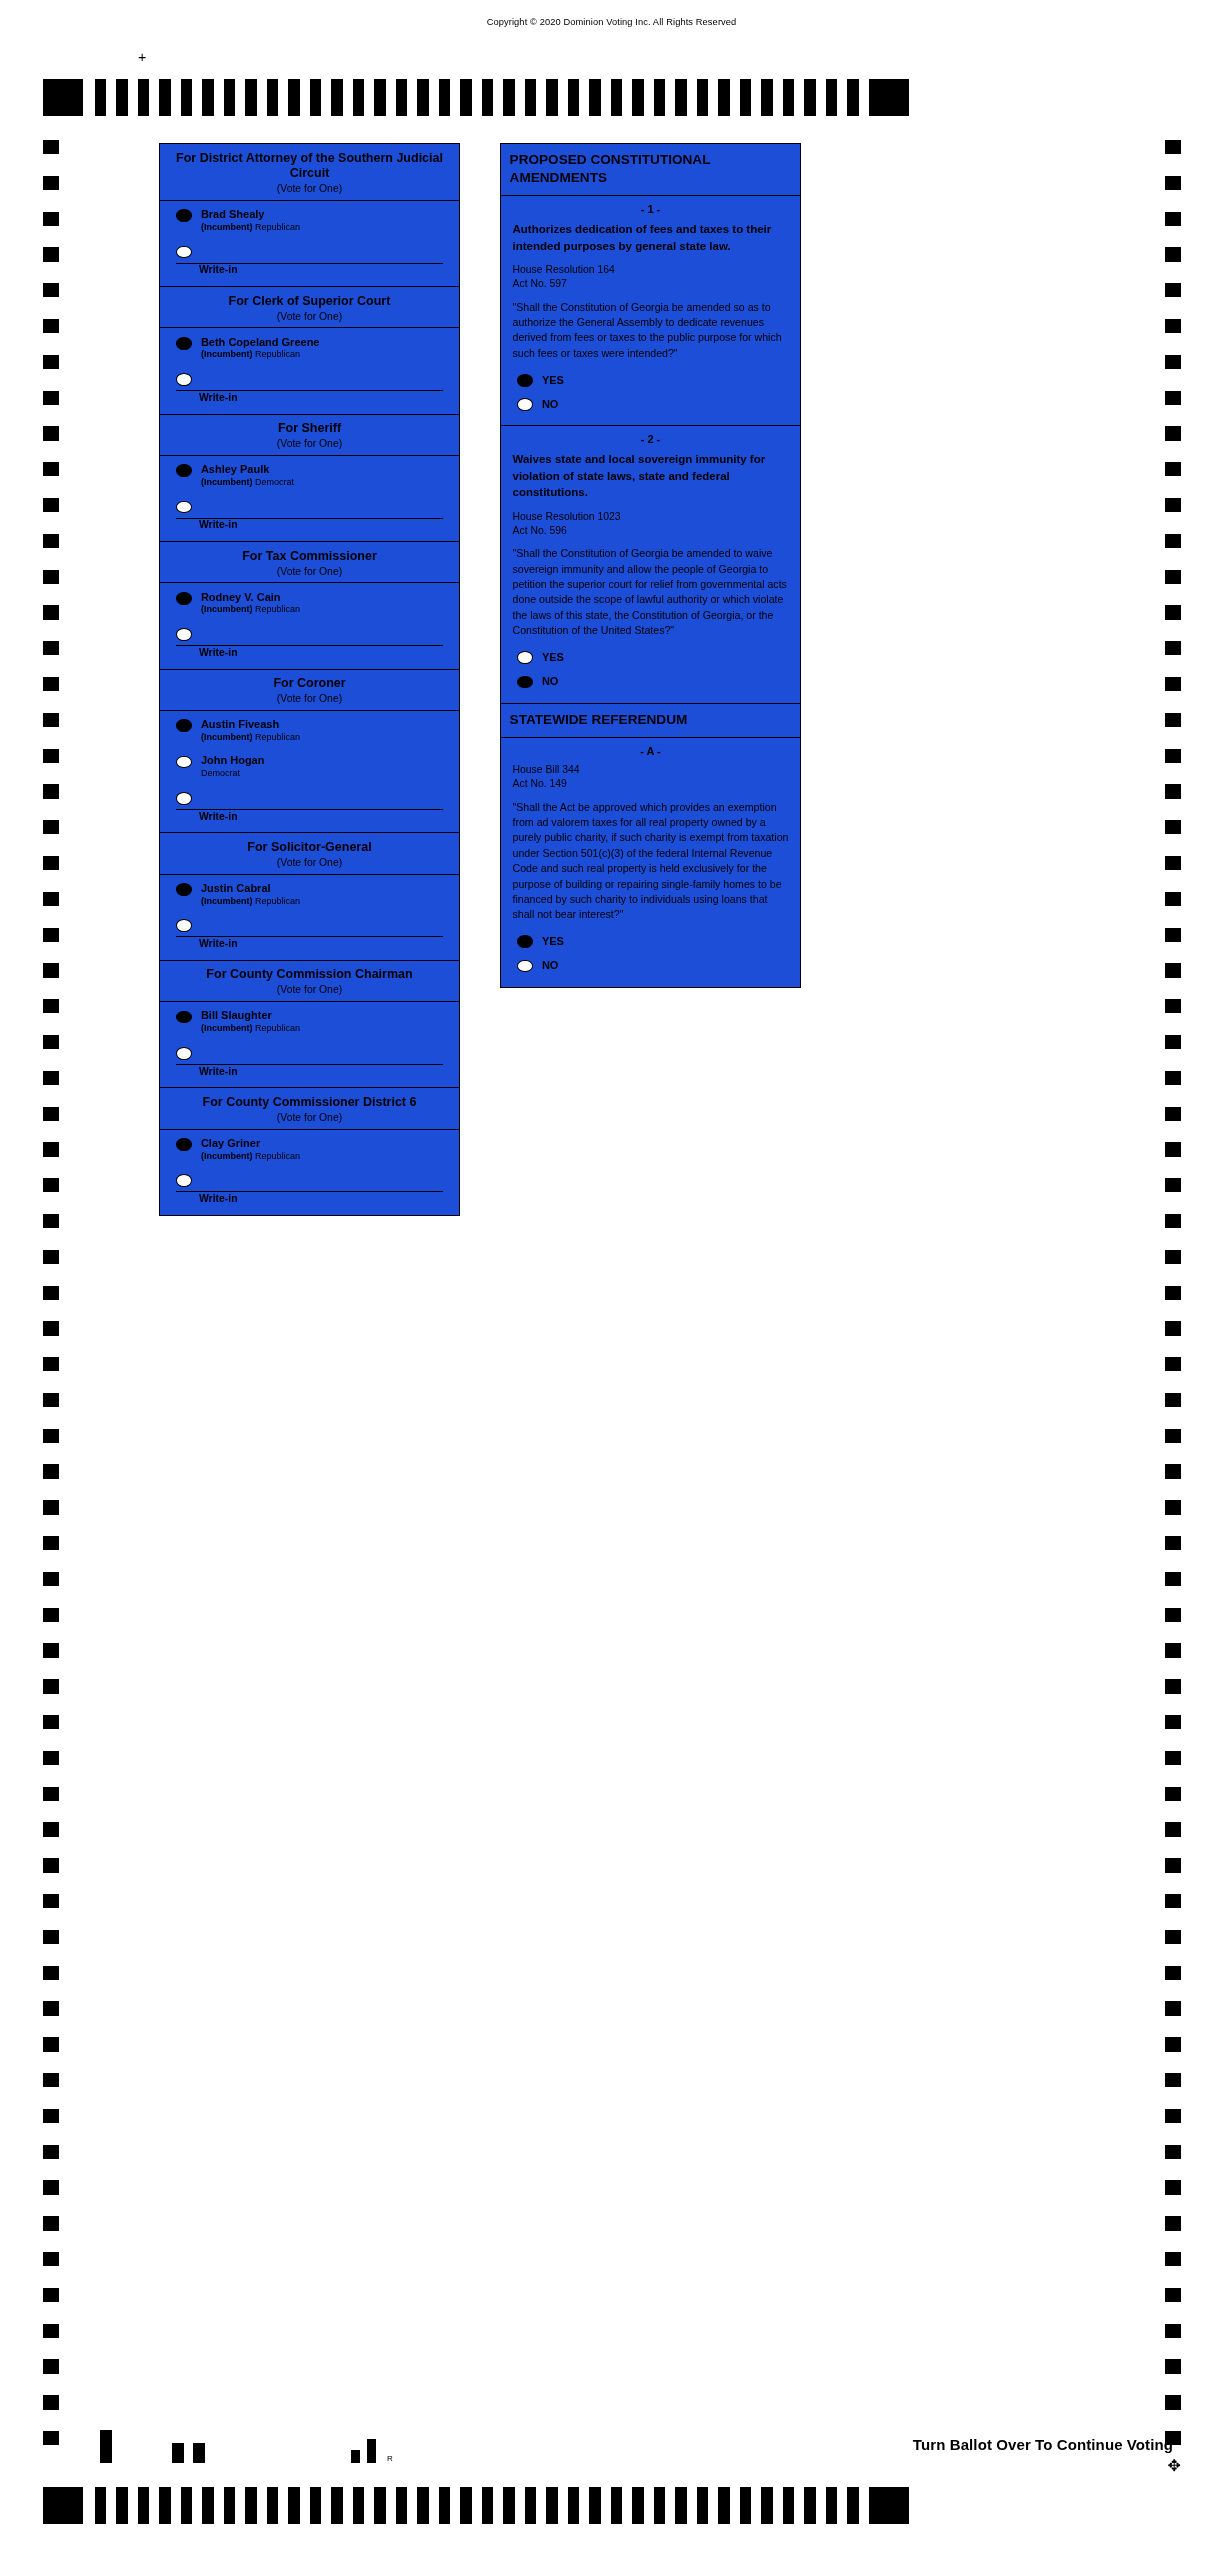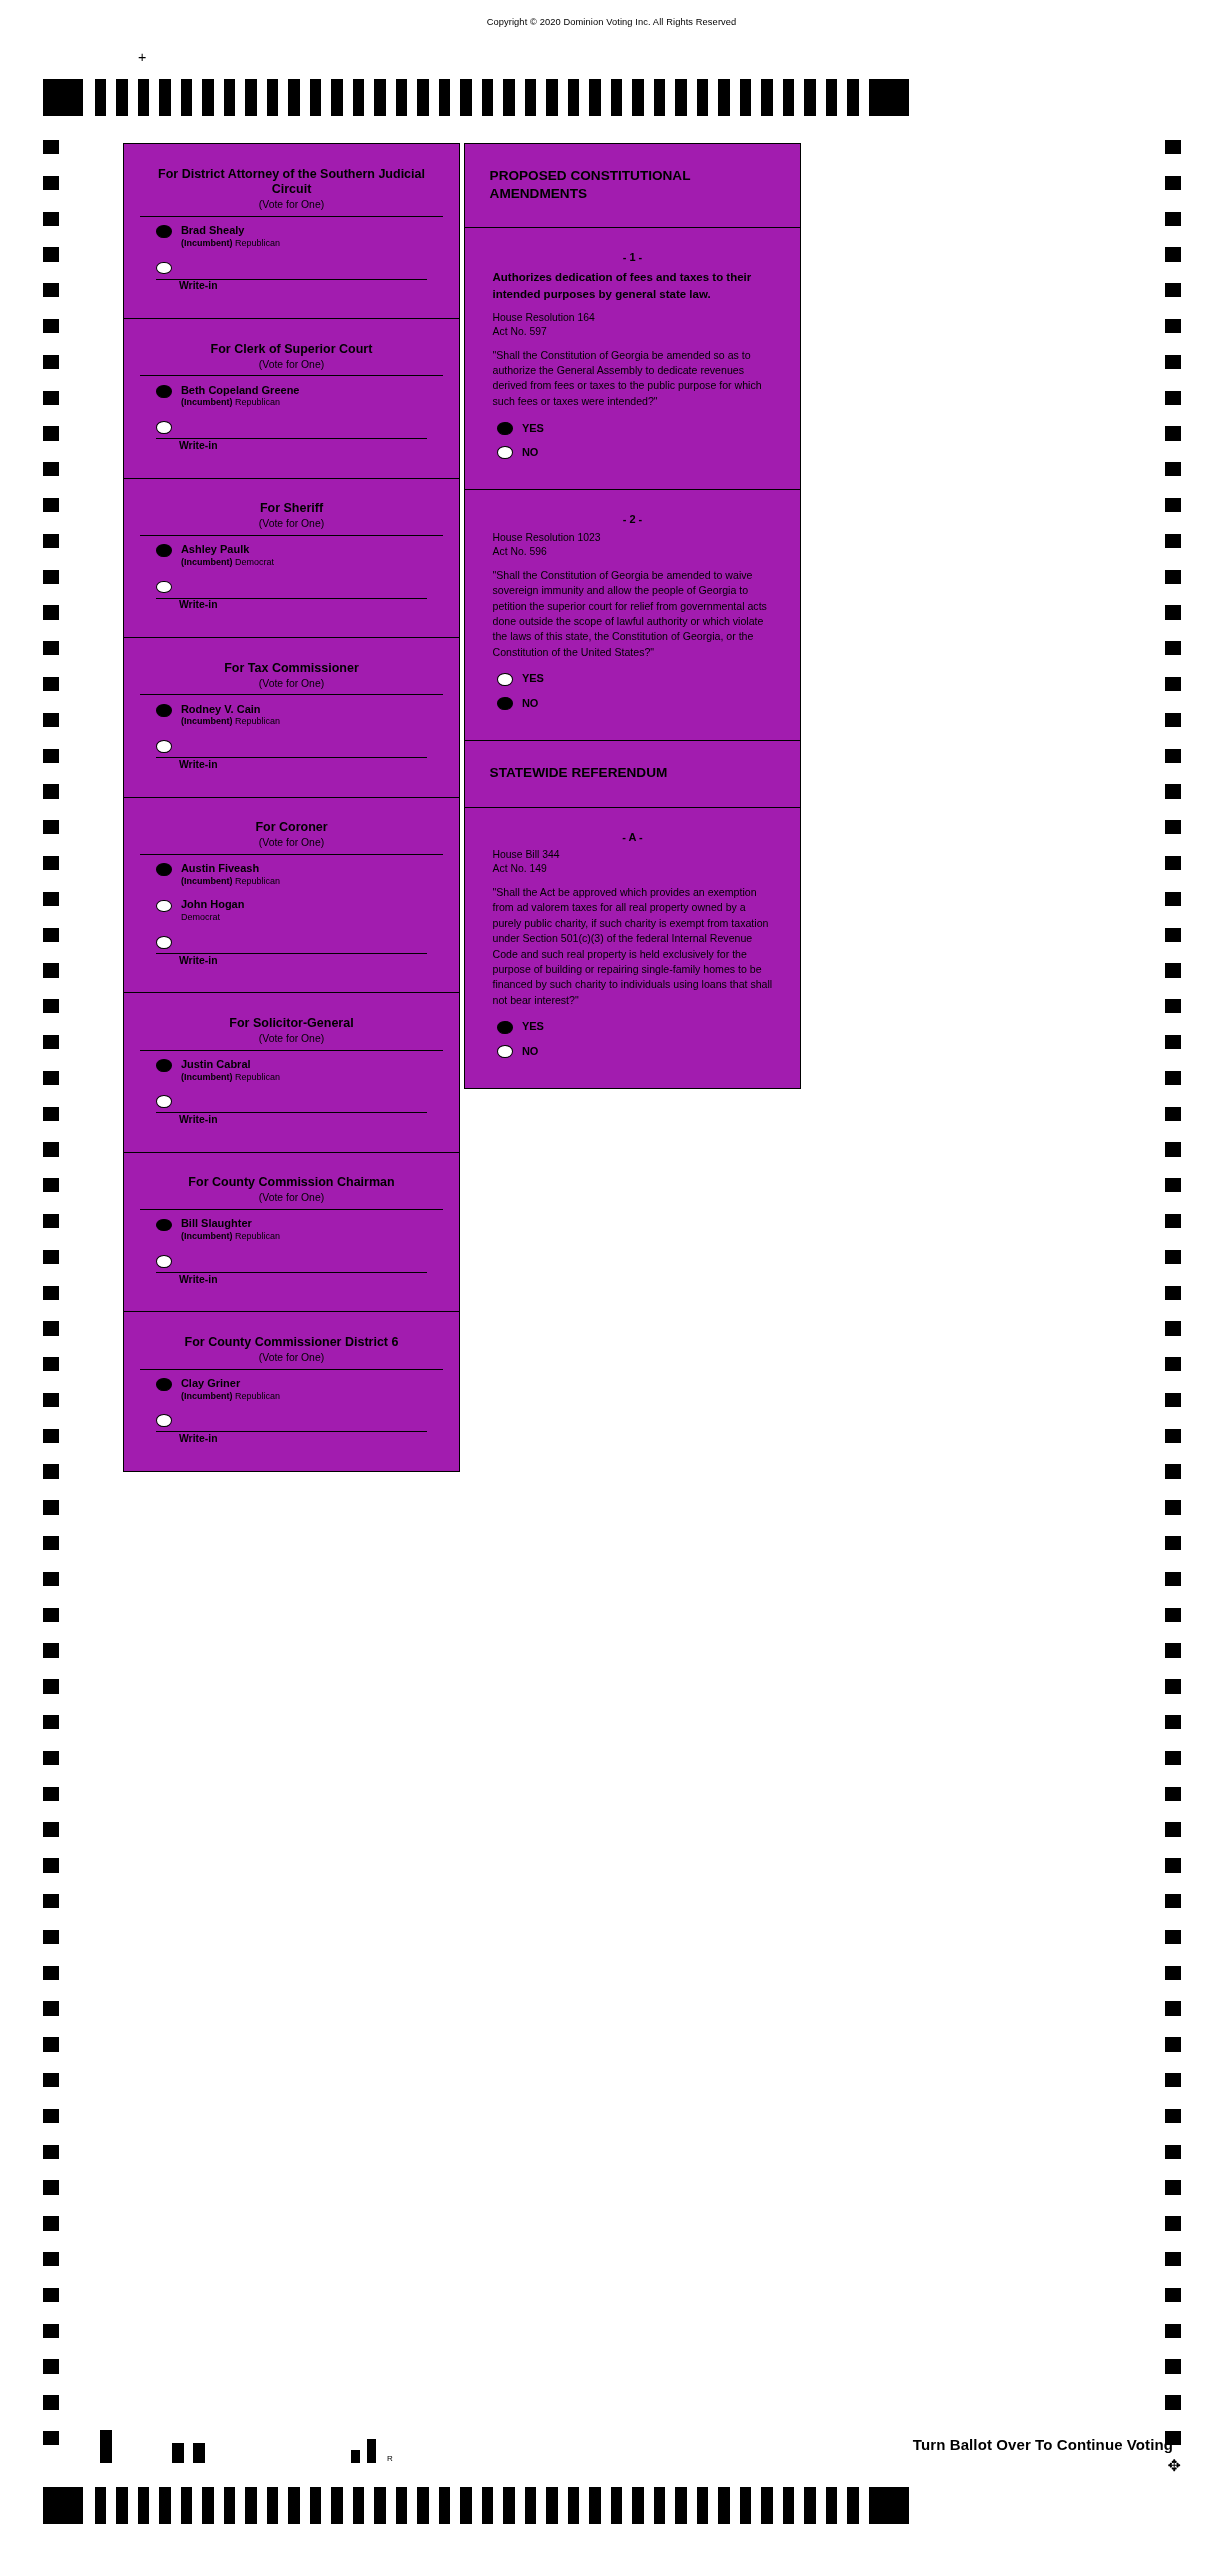--- a/index.html
+++ b/index.html
@@ -108,22 +108,23 @@
   .col {
     position: absolute;
     width: 337px;
   }
   .col-left  { left: 123px;  top: 143px; }
   .col-right { left: 464px;  top: 143px; }
 
   .contest {
     border: 1.1px solid #000;
     border-bottom: none;
-    background: #a21caf;
-    padding: 16px;
+    background: #1d4ed8;
+    padding: 0;
+    margin-left: 36px;
   }
   .contest:last-child { border-bottom: 1.1px solid #000; }
 
   .contest-head {
     text-align: center;
     font-weight: bold;
     font-size: 12.5px;
     line-height: 1.25;
     padding: 6.5px 8.6px 1.4px 8.6px;
   }
@@ -626,20 +627,21 @@
         <div class="opt">
           <div class="oval"></div>
           <div class="opt-text">
             <div class="opt-name">NO</div>
           </div>
         </div>
       </div>
     </div>
     <div class="contest">
       <div class="qnum">- 2 -</div>
+      <div class="qsummary">Waives state and local sovereign immunity for violation of state laws, state and federal constitutions.</div>
       <div class="qbill">House Resolution 1023<br>Act No. 596</div>
       <div class="qtext">"Shall the Constitution of Georgia be amended to waive sovereign immunity and allow the people of Georgia to petition the superior court for relief from governmental acts done outside the scope of lawful authority or which violate the laws of this state, the Constitution of Georgia, or the Constitution of the United States?"</div>
       <div class="yesno">
         <div class="opt">
           <div class="oval"></div>
           <div class="opt-text">
             <div class="opt-name">YES</div>
           </div>
         </div>
         <div class="opt">

